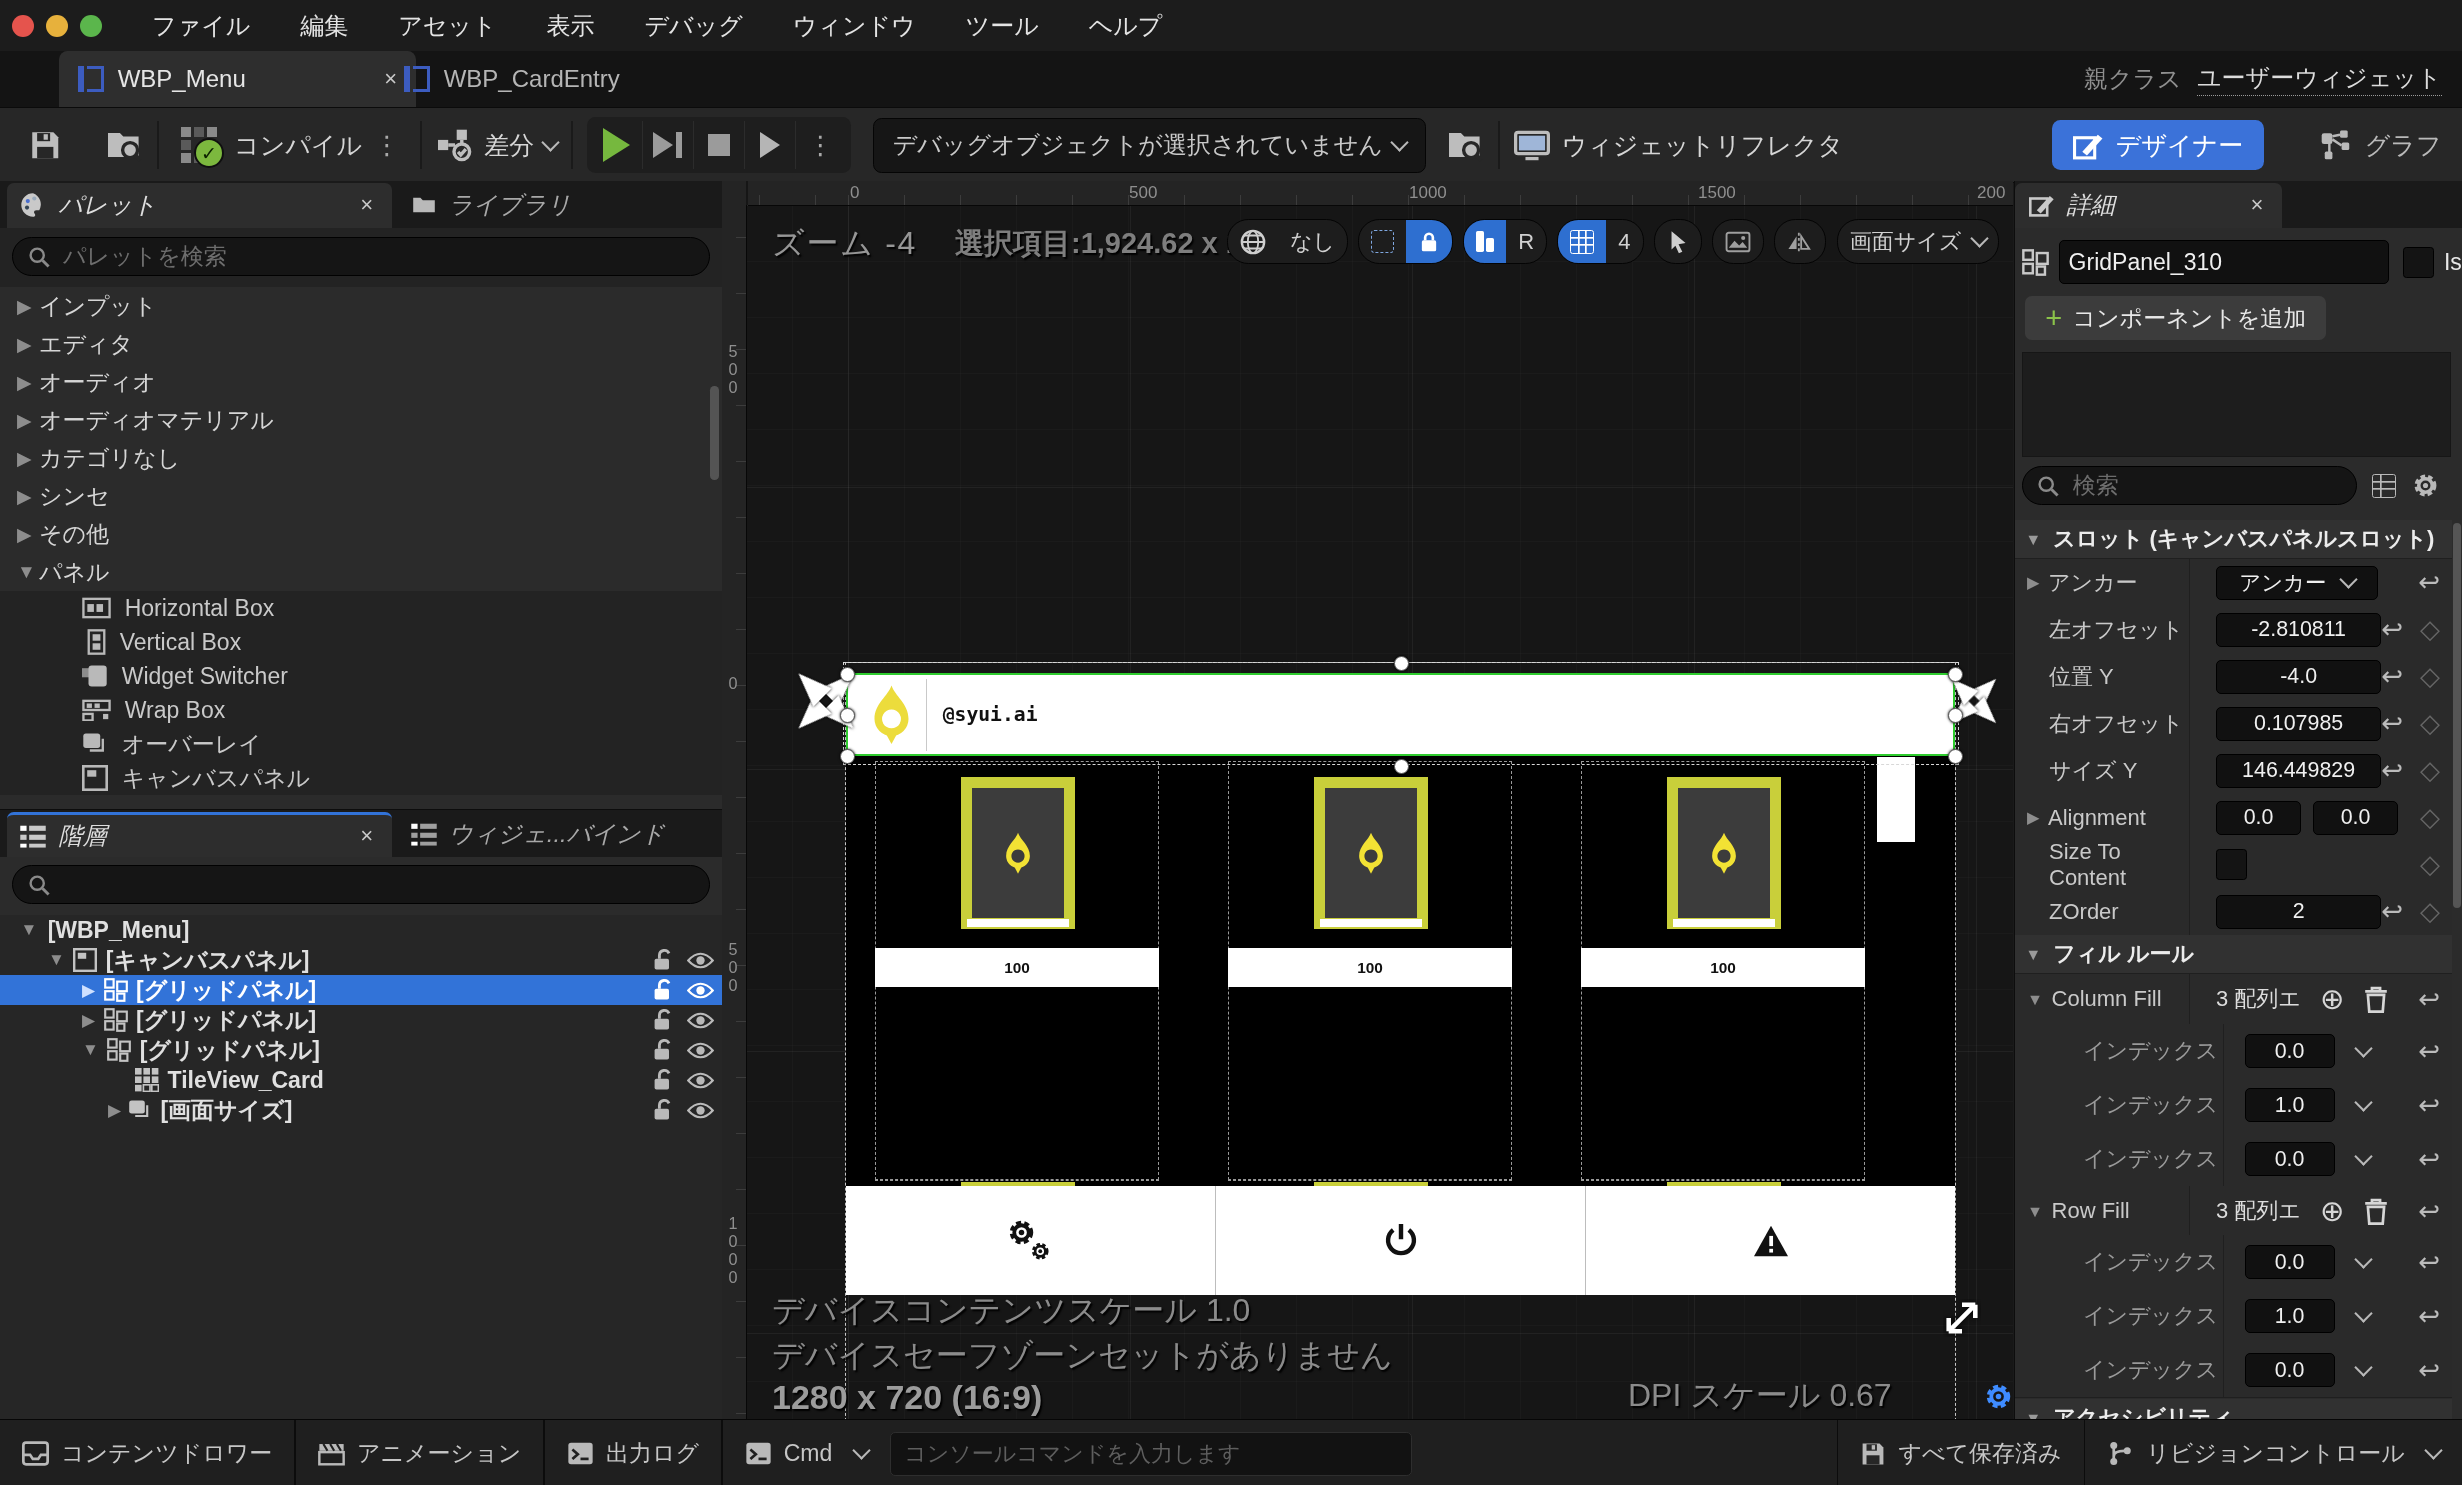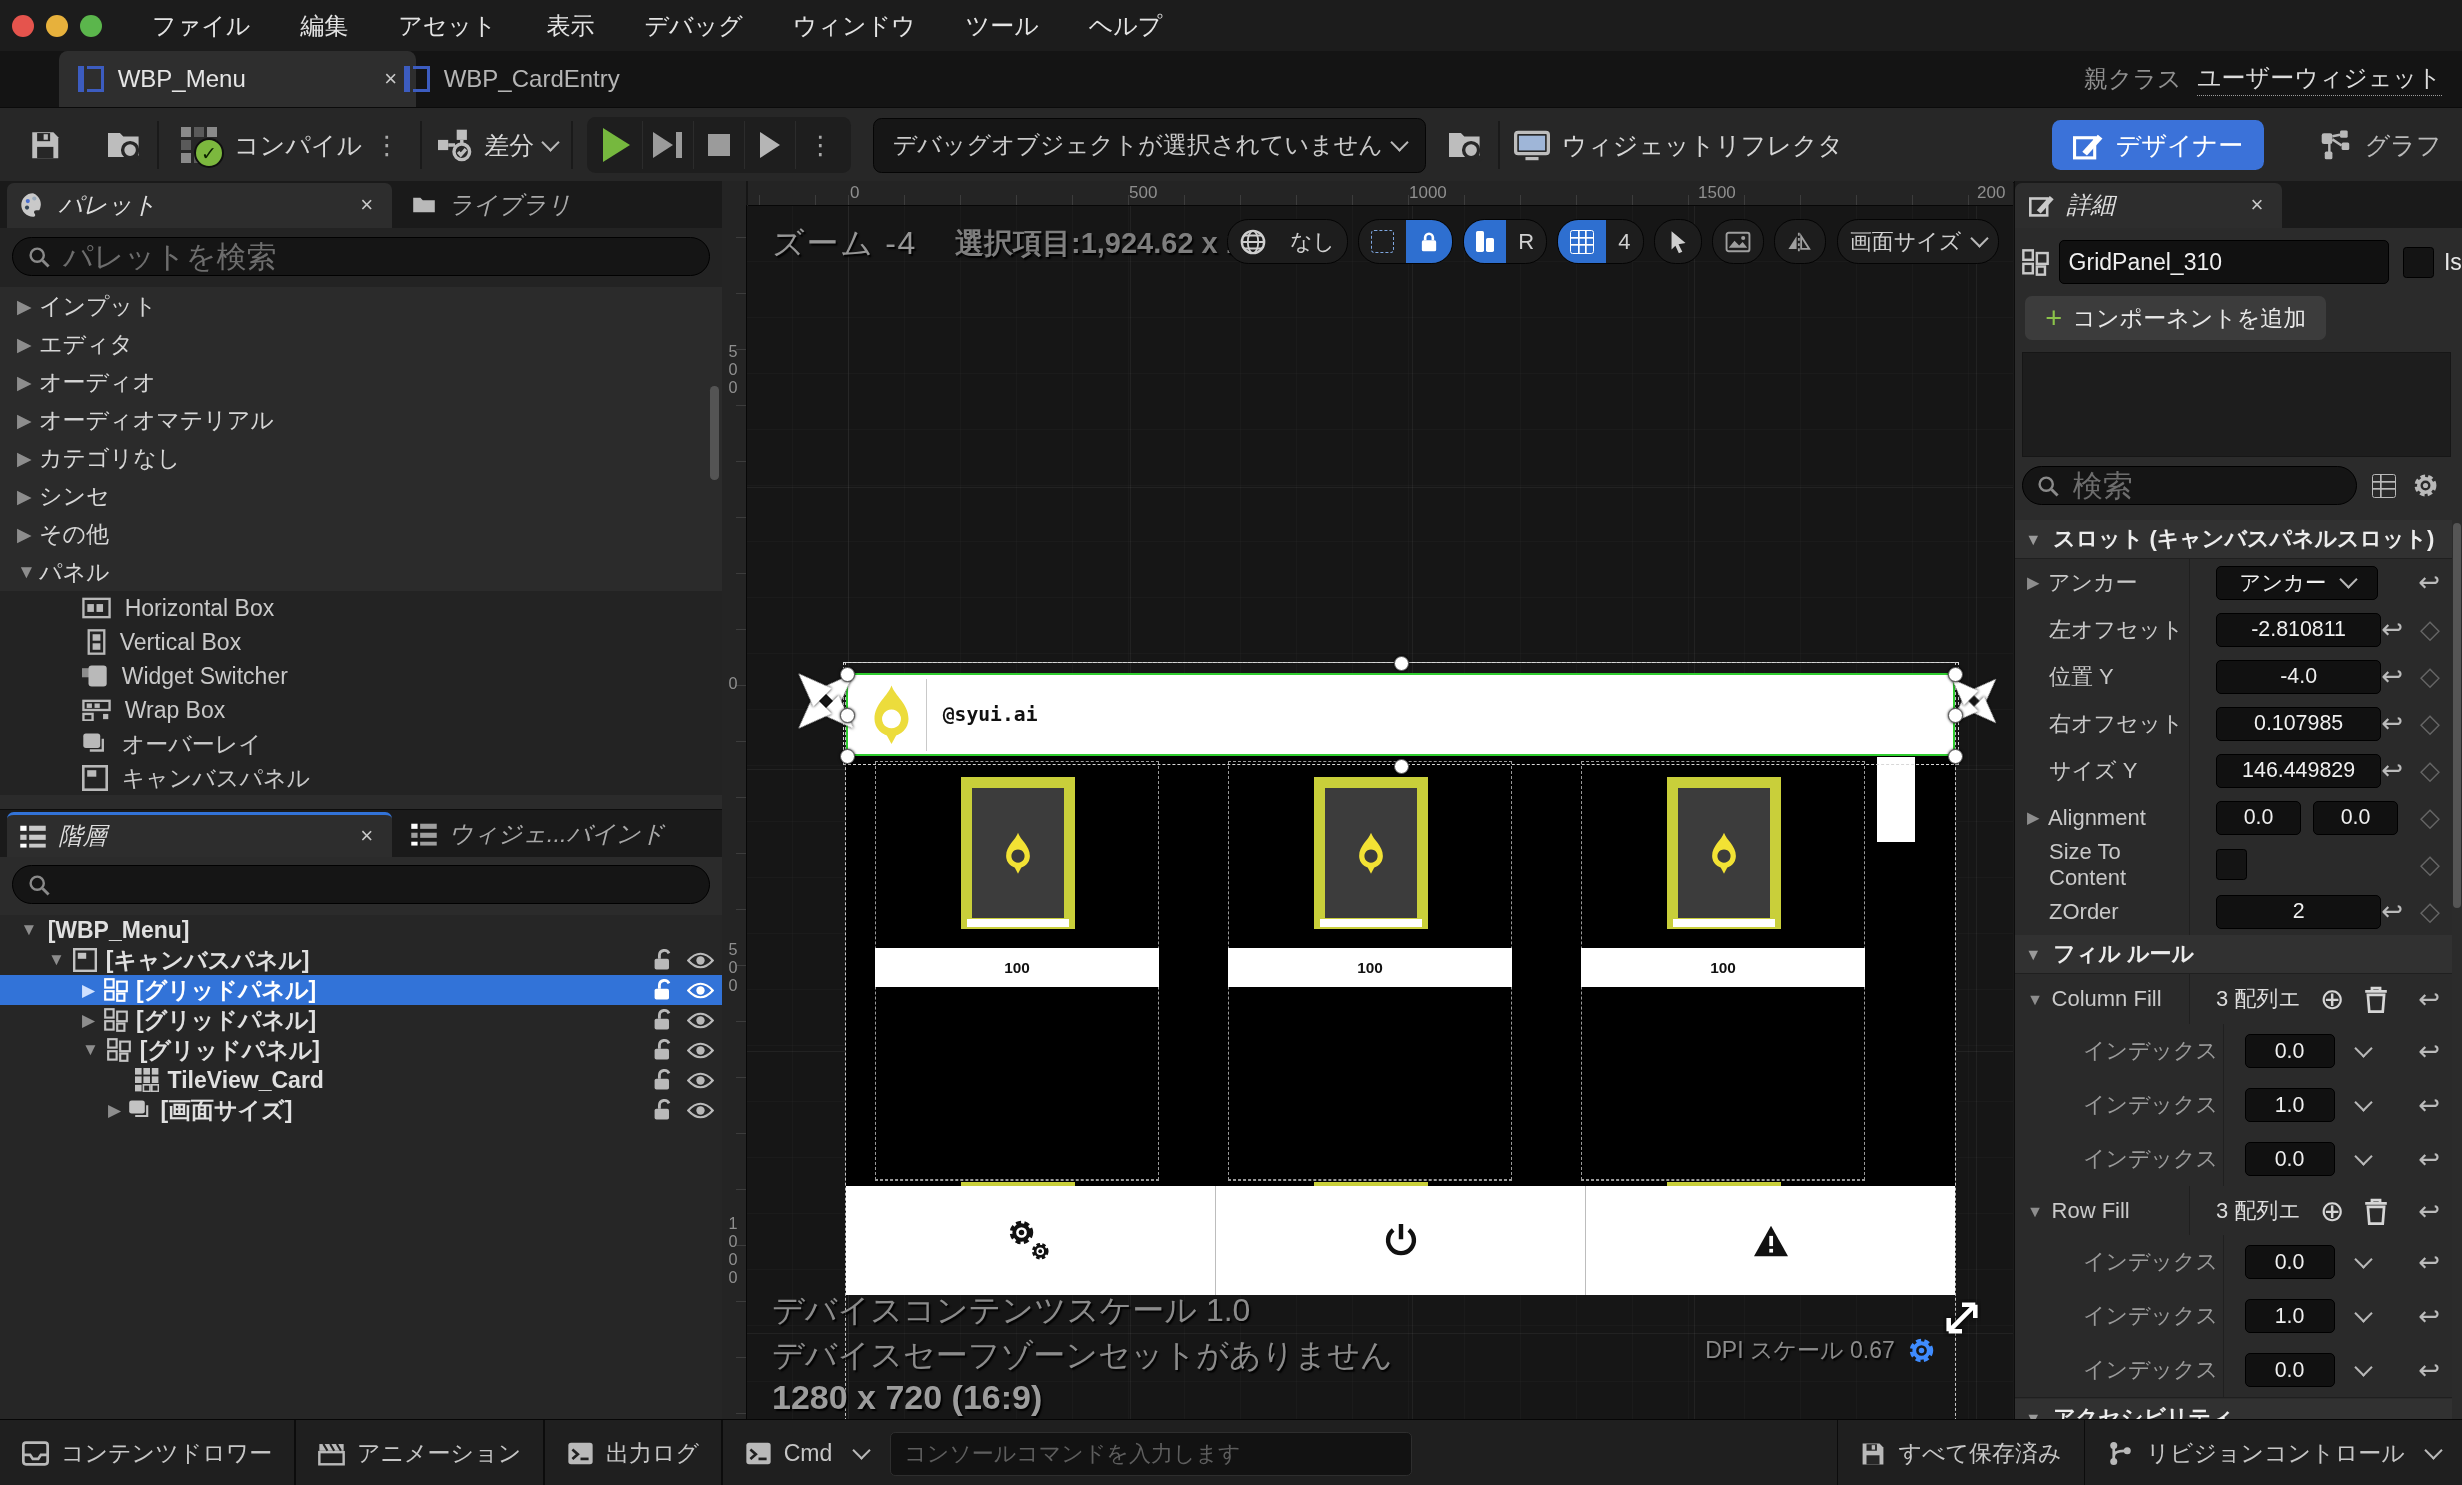--- a/index.html
+++ b/index.html
@@ -54,21 +54,21 @@
   .compile-check{position:absolute;right:-6.8px;bottom:-5.1px;width:26px;height:26px;border-radius:50%;background:#7cb83e;border:2.6px solid #101010;color:#0c2200;font-size:19px;font-weight:bold;display:flex;align-items:center;justify-content:center;}
   
   .left-panel{left:0;top:181px;width:722px;height:1238px;background:#232323;border-right:1.7px solid #0d0d0d;}
   .panel-tabs{position:absolute;left:0;width:722px;height:47px;background:#1a1a1a;}
   .ptab{position:absolute;top:1.7px;height:45px;display:flex;align-items:center;border-radius:6.8px 6.8px 0 0;font-style:italic;}
   .ptab.active{background:#2d2d2d;}
   .ptab.blue-top{border-top:3.4px solid #3273d8;height:42px;}
   .ptab-label{font-size:24px;color:#dedede;margin-left:12px;}
   .ptab.inactive .ptab-label{color:#a8a8a8;}
   .searchbox{position:absolute;left:12px;width:698px;height:39px;background:#151515;border:0.9px solid #010101;border-radius:19.7px;display:flex;align-items:center;padding:0 13.7px;box-sizing:border-box;}
-  .searchbox input{background:transparent;border:none;outline:none;color:#c9c9c9;font-size:30px;margin-left:10.3px;width:90%;font-family:Liberation Sans, sans-serif;}
+  .searchbox input{background:transparent;border:none;outline:none;color:#c9c9c9;font-size:23px;margin-left:10.3px;width:90%;font-family:Liberation Sans, sans-serif;}
   .searchbox input::placeholder{color:#6d6d6d;}
   .pal-list{position:absolute;left:0;top:106px;width:722px;height:698px;background:#2b2b2b;}
   .pal-row{height:38px;display:flex;align-items:center;font-size:23px;color:#d6d6d6;}
   .pal-row .arr{width:22px;margin-left:17px;color:#8d8d8d;font-size:19px;flex:none;}
   .pal-child{height:34px;display:flex;align-items:center;font-size:23px;color:#c9c9c9;background:#232323;}
   .pal-child .cic{margin-left:82px;margin-right:13.7px;color:#b9b9b9;}
   .scroll-thumb{position:absolute;width:8.5px;border-radius:4.3px;background:#545454;}
   .hier-tree{position:absolute;left:0;top:734px;width:722px;height:504px;background:#262626;}
   .h-row{position:relative;height:30px;display:flex;align-items:center;font-size:23px;color:#e0e0e0;font-weight:bold;}
   .h-row .arr{color:#8d8d8d;font-size:17px;flex:none;}
@@ -122,21 +122,21 @@
   .card::after{content:"";position:absolute;left:-5.1px;right:-5.1px;bottom:-8.5px;height:7.7px;background:#fff;}
   .count-bar{position:absolute;height:39px;width:284px;background:#fff;display:flex;align-items:center;justify-content:center;font-size:15.4px;color:#111;font-weight:bold;}
   .row2-dash{position:absolute;width:284px;border-top:1.7px dashed #9a9a9a;}
   .card-sliver{position:absolute;width:114px;height:17px;background:#c9cf3a;}
   .bottom-bar{position:absolute;left:124px;top:1005px;width:1109px;height:109px;background:#fff;display:flex;}
   .bb-cell{flex:1;display:flex;align-items:center;justify-content:center;border-left:0.9px solid #bdbdbd;}
   .bb-cell:first-child{border-left:none;}
   .notch{position:absolute;left:1155px;top:576px;width:38px;height:85px;background:#fff;}
   .cv-footer{position:absolute;left:50px;font-size:32px;color:#8b8b8b;text-shadow:1.7px 1.7px 1.7px #000;}
   .cv-res{font-size:34px;color:#9c9c9c;font-weight:bold;}
-  .dpi{position:absolute;left:906px;top:1154px;width:385px;display:flex;align-items:center;justify-content:center;gap:12px;font-size:23px;color:#8b8b8b;text-shadow:1.7px 1.7px 1.7px #000;}
+  .dpi{position:absolute;left:906px;top:1193px;width:385px;display:flex;align-items:center;justify-content:space-between;gap:12px;font-size:32px;color:#8b8b8b;text-shadow:1.7px 1.7px 1.7px #000;}
   
   .right-panel{left:2014px;top:181px;width:449px;height:1238px;background:#2b2b2b;border-left:1.7px solid #0d0d0d;box-sizing:border-box;}
   .dt-row{position:absolute;left:0;width:437px;background:#2a2a2a;border-bottom:1.7px solid #1f1f1f;display:flex;align-items:center;}
   .dt-label{width:175px;flex:none;font-size:22px;color:#c9c9c9;display:flex;align-items:center;box-sizing:border-box;padding-left:34px;border-right:1.7px solid #1f1f1f;align-self:stretch;}
   .dt-label .arr{color:#8d8d8d;font-size:16.2px;margin-right:8.5px;margin-left:-22px;}
   .valbox{background:#111;border:0.9px solid #000;border-radius:5.1px;height:34px;display:flex;align-items:center;justify-content:center;color:#f0f0f0;font-size:21.4px;padding:0 8.5px;box-sizing:border-box;}
   .resetcol{margin-left:auto;display:flex;align-items:center;gap:17px;padding-right:12px;color:#bbb;font-size:26px;}
   .diamond{color:#666;font-size:26px;}
   .sect-hdr{position:absolute;left:0;width:437px;height:38px;background:#313131;display:flex;align-items:center;font-size:22px;font-weight:bold;color:#ececec;border-bottom:1.7px solid #1f1f1f;}
   .sect-hdr .arr{color:#9a9a9a;font-size:16.2px;margin:0 12px 0 10.3px;}

